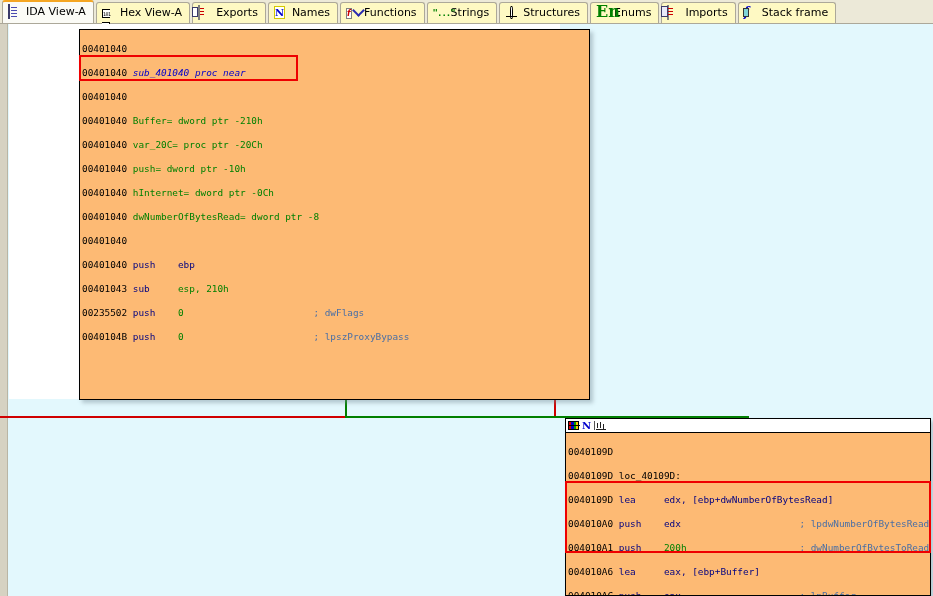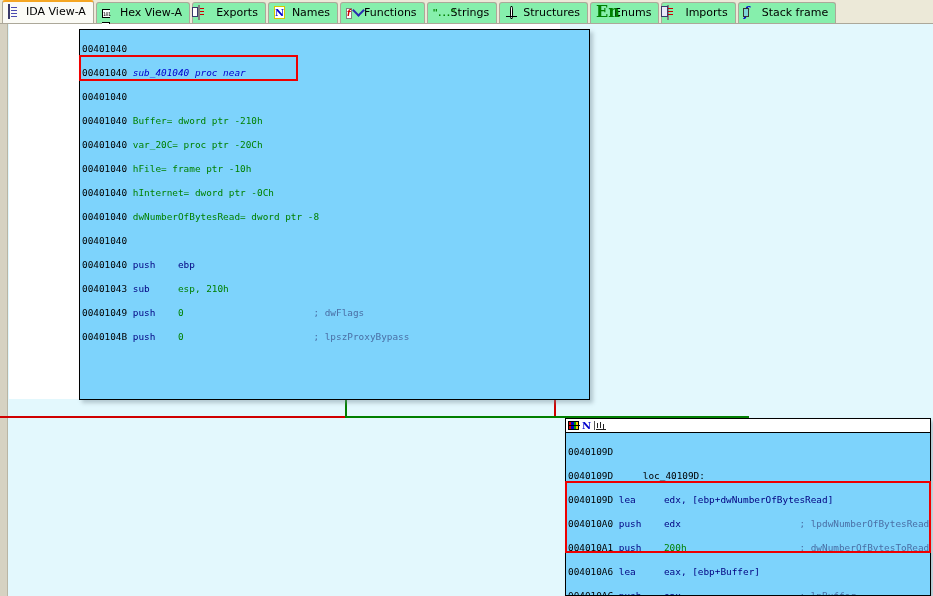--- a/index.html
+++ b/index.html
@@ -26,21 +26,21 @@
     align-items: flex-end;
     padding-left: 2px;
   }
   .tab {
     display: flex;
     align-items: center;
     gap: 4px;
     height: 21px;
     padding: 0 7px 0 5px;
     margin-right: 2px;
-    background: #86efac;
+    background: #fef9c3;
     border: 1px solid #aca899;
     border-bottom: none;
     border-radius: 3px 3px 0 0;
     font-family: "DejaVu Sans", sans-serif;
     font-size: 11px;
     color: #000000;
     box-sizing: border-box;
     white-space: nowrap;
     cursor: default;
   }
@@ -237,21 +237,21 @@
   #whitepane {
     position: absolute;
     left: 9px; top: 0;
     width: 551px; height: 375px;
     background: #ffffff;
   }
 
   
   .block {
     position: absolute;
-    background: #7dd3fc;
+    background: #fdba74;
     border: 1px solid #000000;
     box-shadow: 3px 3px 4px rgba(120,140,150,0.45);
     box-sizing: border-box;
     overflow: hidden;
   }
   .blockhdr {
     height: 14px;
     border-bottom: 1px solid #000;
     background: #ffffff;
     display: flex;
@@ -304,21 +304,21 @@
     white-space: pre;
     padding: 1px 0 1px 2px;
   }
   .ln { height: 12px; }
   .addr   { color: #000000; }
   .mn     { color: #000080; }
   .num    { color: #008000; }
   .varn   { color: #008000; }
   .procn  { color: #0000cc; font-style: italic; }
   .cmt    { color: #4a6fa5; }
-  .plain  { color: #000000; margin-left: 24px; }
+  .plain  { color: #000000; }
 
   
   .redbox {
     position: absolute;
     border: 2px solid #ee0000;
     box-sizing: border-box;
     pointer-events: none;
   }
 
   
@@ -392,27 +392,27 @@
   <div class="edge edge-green" style="left:747px; top:392px; width:2px; height:18px;"></div>
   <div class="arrowhead" style="left:743px; top:406px;"></div>
 
   <div class="block" id="block-entry" style="left:79px; top:5px; width:511px; height:371px;">
     <div class="code">
 <div class="ln"><span class="addr">00401040</span></div>
 <div class="ln"><span class="addr">00401040</span> <span class="procn">sub_401040 proc near</span></div>
 <div class="ln"><span class="addr">00401040</span></div>
 <div class="ln"><span class="addr">00401040</span> <span class="varn">Buffer= dword ptr -210h</span></div>
 <div class="ln"><span class="addr">00401040</span> <span class="varn">var_20C= proc ptr -20Ch</span></div>
-<div class="ln"><span class="addr">00401040</span> <span class="varn">hFile= frame ptr -10h</span></div>
+<div class="ln"><span class="addr">00401040</span> <span class="varn">push= dword ptr -10h</span></div>
 <div class="ln"><span class="addr">00401040</span> <span class="varn">hInternet= dword ptr -0Ch</span></div>
 <div class="ln"><span class="addr">00401040</span> <span class="varn">dwNumberOfBytesRead= dword ptr -8</span></div>
 <div class="ln"><span class="addr">00401040</span></div>
 <div class="ln"><span class="addr">00401040</span> <span class="mn mnf">push    </span><span class="mn opf">ebp                     </span><span class="cmt"></span></div>
 <div class="ln"><span class="addr">00401043</span> <span class="mn mnf">sub     </span><span class="num opf">esp, 210h               </span><span class="cmt"></span></div>
-<div class="ln"><span class="addr">00401049</span> <span class="mn mnf">push    </span><span class="num opf">0                       </span><span class="cmt">; dwFlags</span></div>
+<div class="ln"><span class="addr">00235502</span> <span class="mn mnf">push    </span><span class="num opf">0                       </span><span class="cmt">; dwFlags</span></div>
 <div class="ln"><span class="addr">0040104B</span> <span class="mn mnf">push    </span><span class="num opf">0                       </span><span class="cmt">; lpszProxyBypass</span></div>
 
 
 
 
 
 
 
 
 

